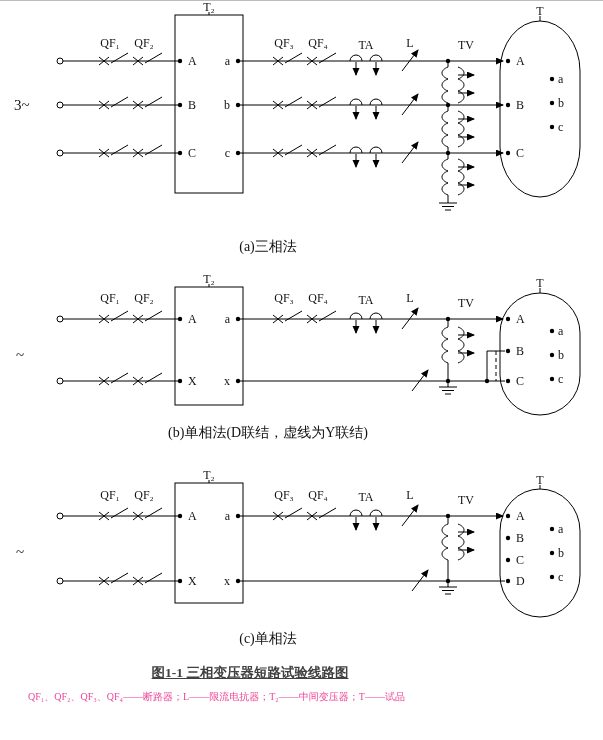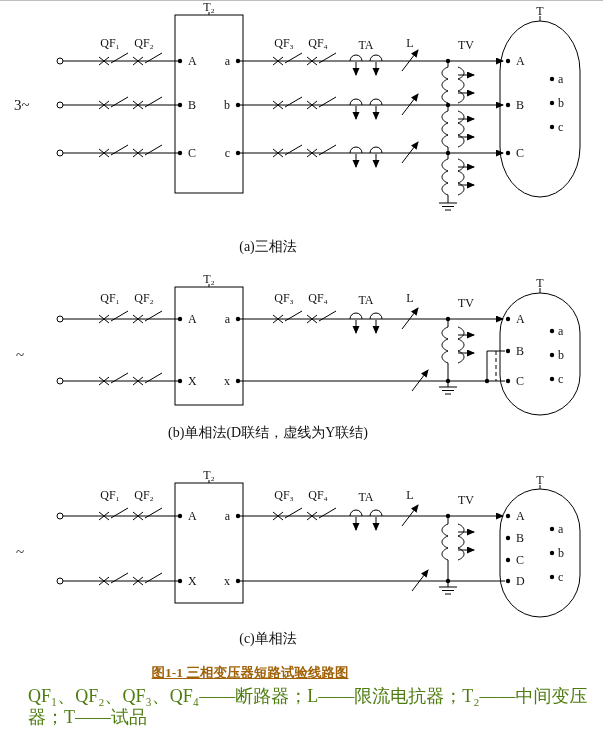--- a/index.html
+++ b/index.html
@@ -8,22 +8,22 @@
   .cir{display:block;}
   .cir line,.cir path,.cir rect{stroke:#000;fill:none;stroke-width:1;}
   .cir .ah{fill:#000;stroke:none;}
   .cir .dot{fill:#000;stroke:none;}
   .cir .oterm{fill:#fff;stroke:#000;}
   .cir text{stroke:none;fill:#111;font-size:12px;font-family:"Liberation Serif","DejaVu Serif",serif;}
   .cir .cap{font-size:14px;}
   .cir .src{font-size:15px;}
   .cir .dash{stroke-dasharray:4 3;}
   .figcap-row{width:500px;text-align:center;margin-top:2px;}
-  .figcap{color:#a16207;font-weight:bold;text-decoration:underline;font-size:13.5px;cursor:pointer;}
-  .legend{font-size:18px;color:#4d7c0f;line-height:21px;margin:0;}
+  .figcap{color:#404040;font-weight:bold;text-decoration:underline;font-size:13.5px;cursor:pointer;}
+  .legend{font-size:10px;color:#ec4899;line-height:21px;margin:0;}
   .legend.l1{margin:4px 0 0 28px;}
   .legend.l2{margin:0 0 0 6px;}
 </style>
 </head>
 <body>
 
 <div id="page">
 
 <svg class="cir" width="603" height="660" viewBox="0 0 603 660">
   <defs>

